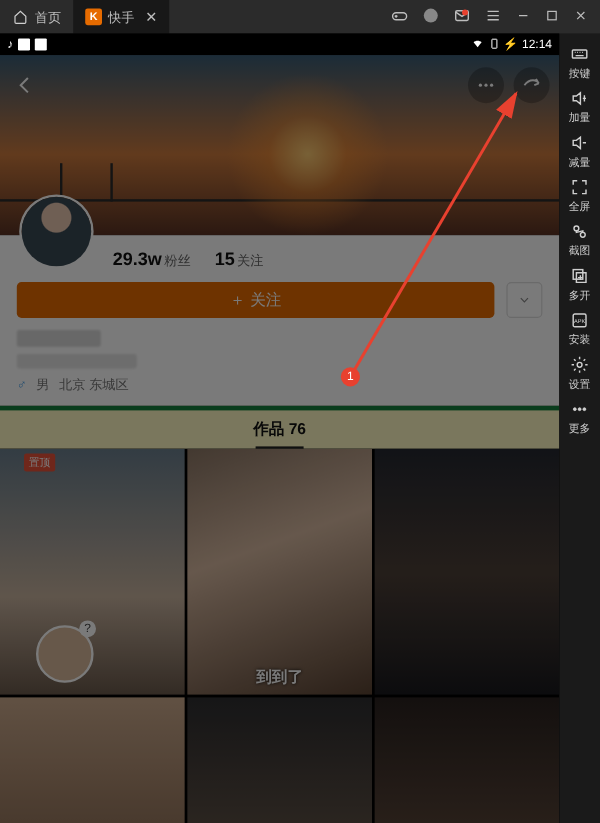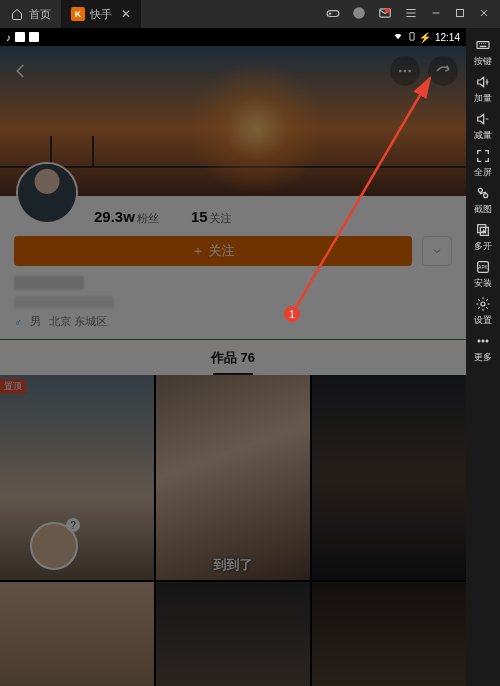--- a/index.html
+++ b/index.html
@@ -42,44 +42,44 @@
   .bridge::after { left:92px; }
   .back-ico, .more-ico, .share-ico { position: absolute; top: 10px; width: 30px; height: 30px; display: flex; align-items: center; justify-content: center; border-radius: 50%; }
   .back-ico { left: 6px; }
   .more-ico { right: 46px; background: rgba(0,0,0,0.25); }
   .share-ico { right: 8px; background: rgba(0,0,0,0.25); }
 
   
   .card { background: #fff; padding: 12px 14px 10px; position: relative; color:#222; }
   .avatar { width: 62px; height: 62px; border-radius: 50%; background: linear-gradient(135deg,#a8c4d6,#dfe9f0); position: absolute; top: -34px; left: 16px; border: 2px solid #fff; overflow:hidden; }
   .avatar-inner{ width:100%; height:100%; background: radial-gradient(circle at 50% 30%, #e9c6b0 0 24%, #3a4a55 26% 100%);}
-  .stats { margin-left: 80px; display: flex; align-items: flex-start; gap: 32px; font-size: 13px; }
+  .stats { margin-left: 80px; display: flex; align-items: flex-start; gap: 20px; font-size: 13px; }
   .stats b { font-size: 15px; color:#111; }
   .stats span { color: #666; font-size: 11px; margin-left: 2px;}
   .follow-row { margin-top: 10px; display: flex; align-items: center; gap: 10px; }
   .follow-btn { flex: 1; height: 30px; background: #e66b00; border: none; border-radius: 4px; color: #fff; font-size: 13px; display:flex; align-items:center; justify-content:center; gap:4px;}
   .expand { width: 30px; height: 30px; border: 1px solid #ddd; border-radius: 4px; display:flex; align-items:center; justify-content:center; color:#888;}
   .name-row { margin-top: 10px; }
   .name-box1 { width: 70px; height: 14px; background: #d9d9d9; border-radius:2px; filter: blur(1px);}
   .name-box2 { width: 100px; height: 12px; background: #e4e4e4; margin-top:6px; border-radius:2px; filter: blur(1px);}
   .bio { margin-top: 10px; font-size: 12px; color: #444; line-height: 1.5; }
   .meta { margin-top: 6px; font-size: 11px; color: #777; display:flex; align-items:center; gap:8px; }
   .gender { color: #4aa0e6; }
 
   
-  .tabs { display: flex; background: #ffffff; border-top: 1px solid #15803d; height: 36px; }
+  .tabs { display: flex; background: #fef9c3; border-top: 4px solid #15803d; height: 36px; }
   .tabs .t { flex: 1; display:flex; flex-direction:column; align-items:center; justify-content:center; font-size: 13px; color:#888; position:relative;}
   .tabs .t.active { color:#111; font-weight:600; }
   .tabs .t.active::after { content:""; position:absolute; bottom:0; width:40px; height:2px; background:#222; }
 
   
   .grid { display: grid; grid-template-columns: repeat(3,1fr); gap: 2px; background: #000; }
   .cell { aspect-ratio: 3/4; position: relative; overflow:hidden; }
   .face { position:absolute; inset:0; }
-  .pin { position:absolute; top:4px; left:0; background:#e8533a; color:#fff; font-size:9px; padding:1px 4px; border-radius:2px;}
+  .pin { position:absolute; top:4px; left:20px; background:#e8533a; color:#fff; font-size:9px; padding:1px 4px; border-radius:2px;}
   .caption { position:absolute; bottom:6px; left:0; right:0; text-align:center; color:#fff; font-size:13px; font-weight:600; text-shadow:0 0 3px #000;}
   
   .f1{background:linear-gradient(180deg,#6b7f8d 0%, #c7b29e 60%, #6b5a4c 100%);}
   .f2{background:linear-gradient(160deg,#8c7766 0%, #d6b8a0 40%, #5a4333 100%);}
   .f3{background:linear-gradient(180deg,#252830 0%, #4d4038 50%, #1a1a1e 100%);}
   .f4{background:linear-gradient(180deg,#caa98c,#6a4b35);}
   .f5{background:linear-gradient(180deg,#2e2e30,#836a55);}
   .f6{background:linear-gradient(180deg,#2a2220,#7d604a);}
   .child{ position:absolute; bottom:10px; left:30px; width:48px; height:48px; border-radius:50%; background:#d7b99c; border:2px solid #fff;}
   .child::after{content:"?"; position:absolute; top:-6px; right:-4px; width:14px; height:14px; border-radius:50%; background:#fff; color:#444; font-size:10px; display:flex; align-items:center; justify-content:center;}

